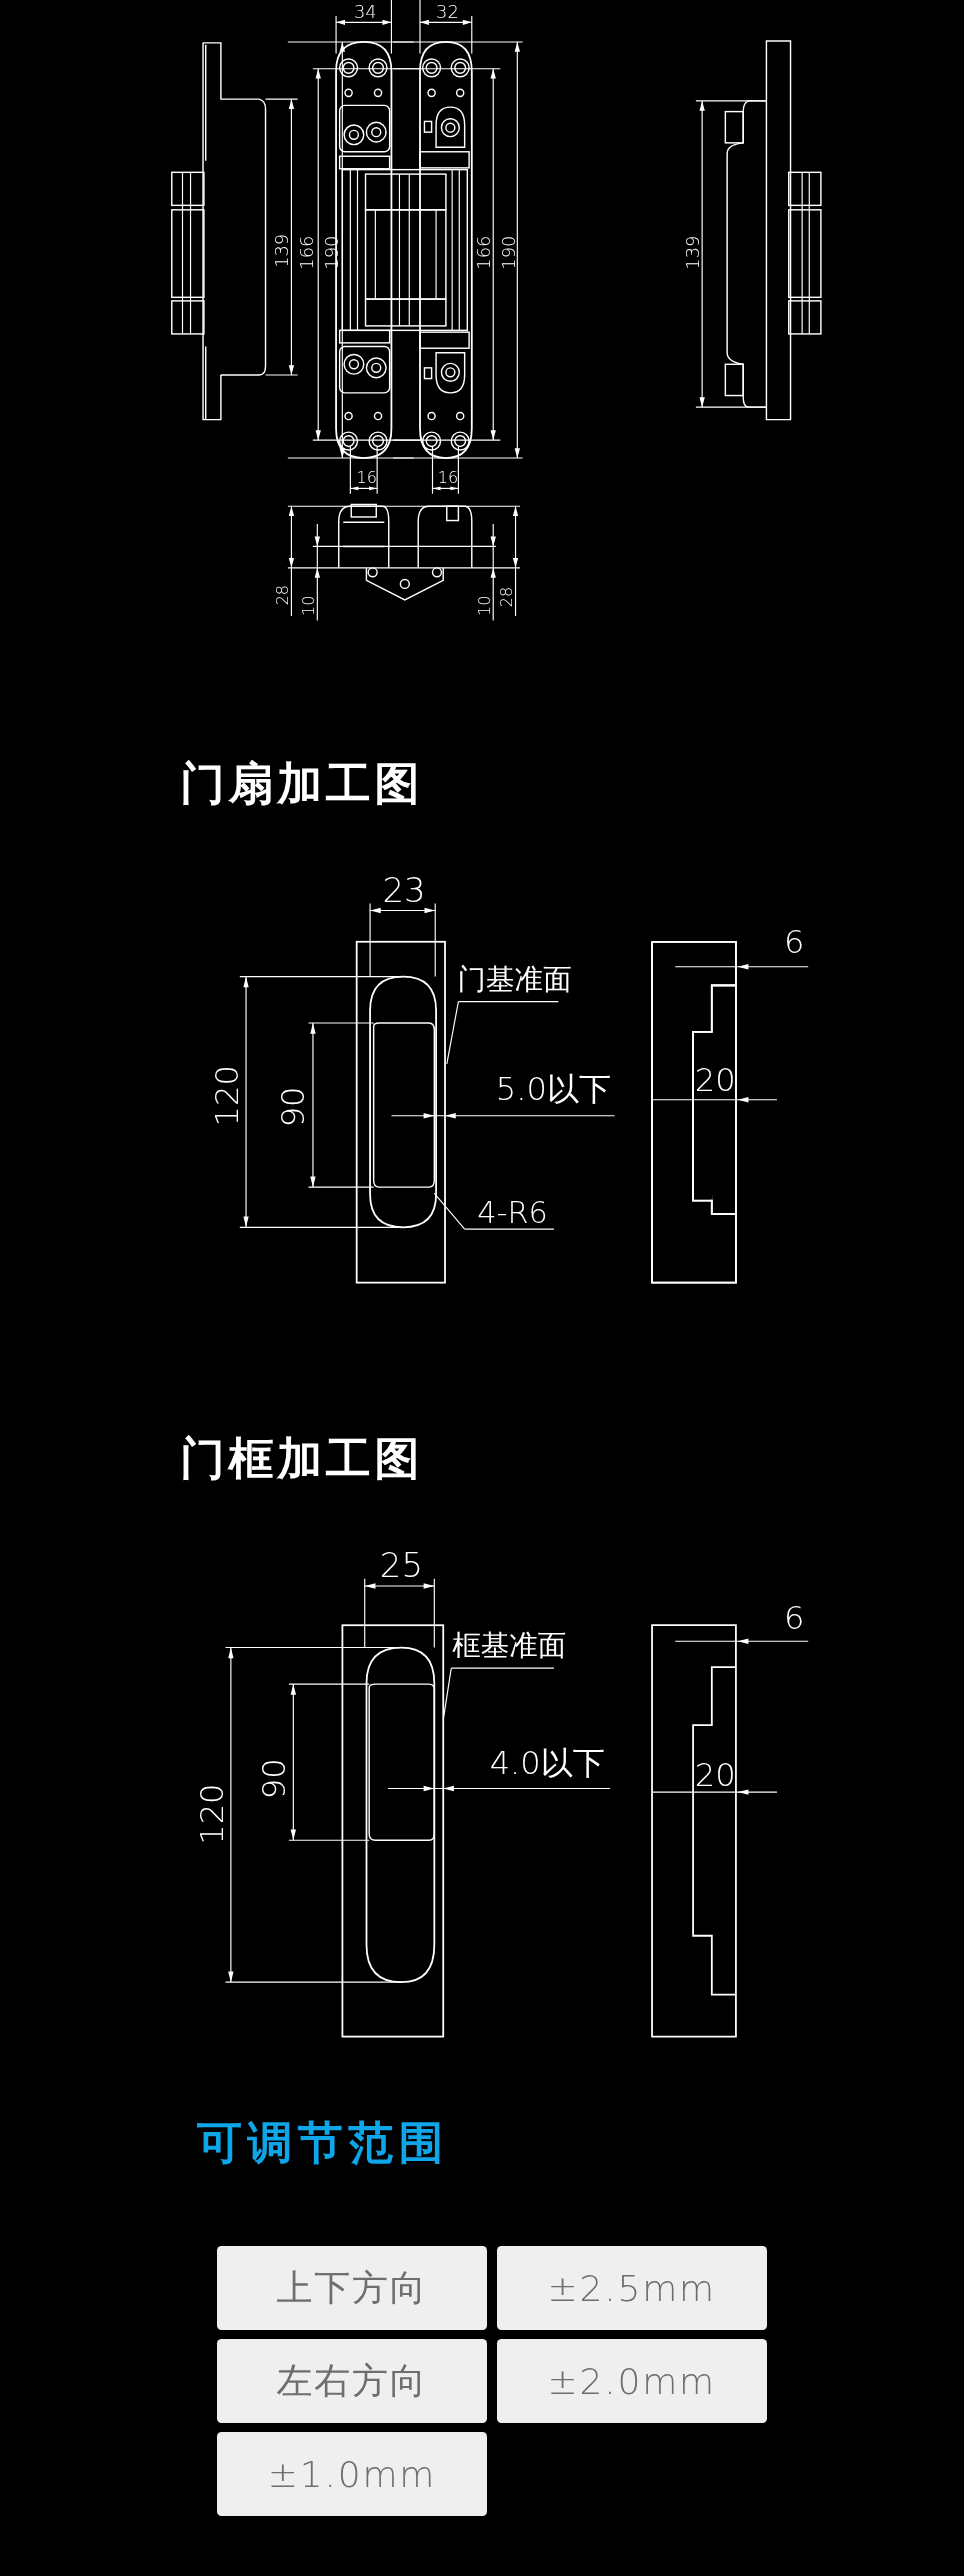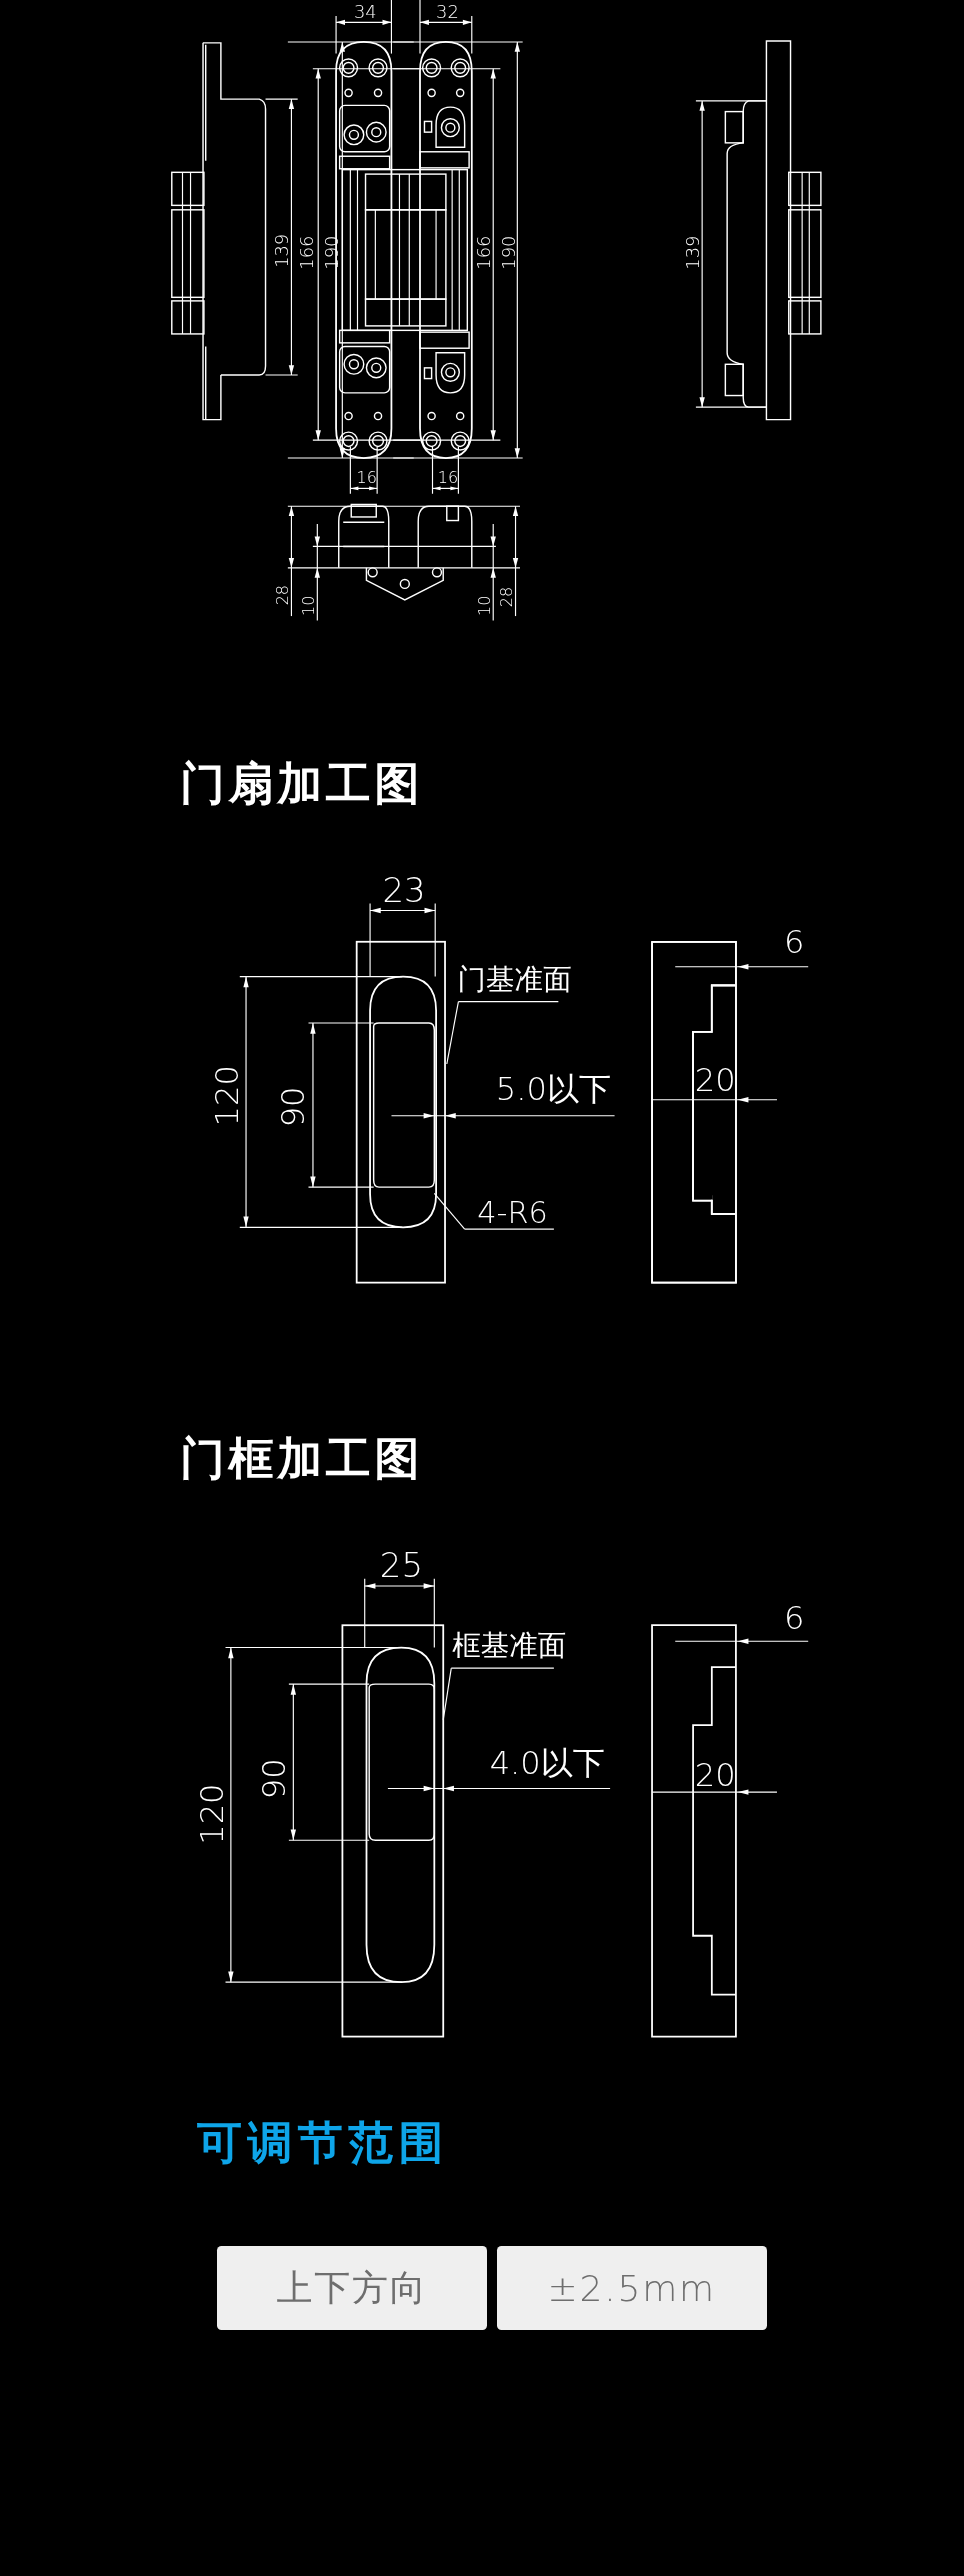--- a/index.html
+++ b/index.html
@@ -329,15 +329,20 @@
 </svg>
 
 <div class="adj-title">可调节范围</div>
 
 <div class="adj-table">
   <div class="adj-row">
     <div class="adj-cell">上下方向</div>
     <div class="adj-cell">±2.5mm</div>
   </div>
   <div class="adj-row">
+    <div class="adj-cell">左右方向</div>
+    <div class="adj-cell">±2.0mm</div>
+  </div>
+  <div class="adj-row">
+    <div class="adj-cell">±1.0mm</div>
   </div>
 </div>
 
 
 </body></html>

